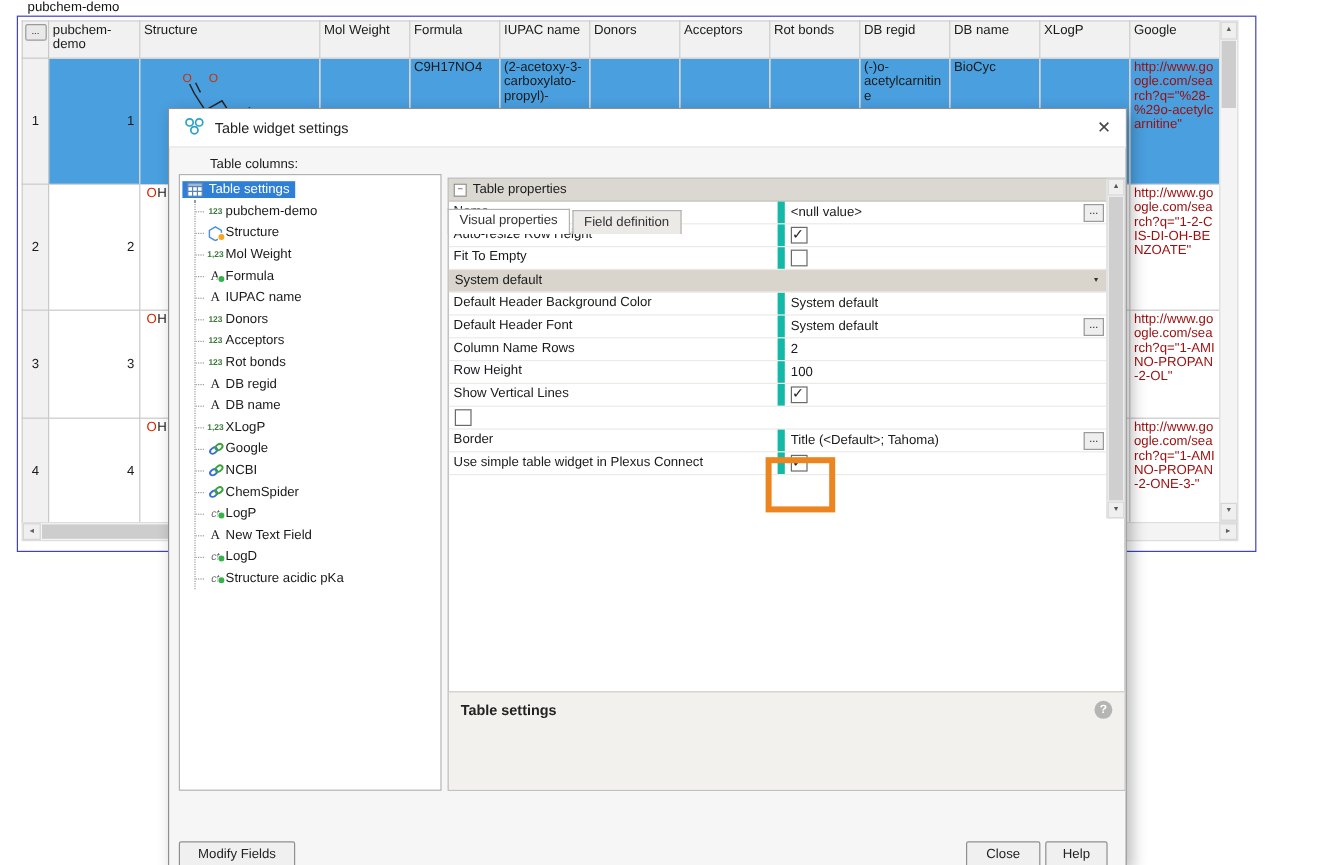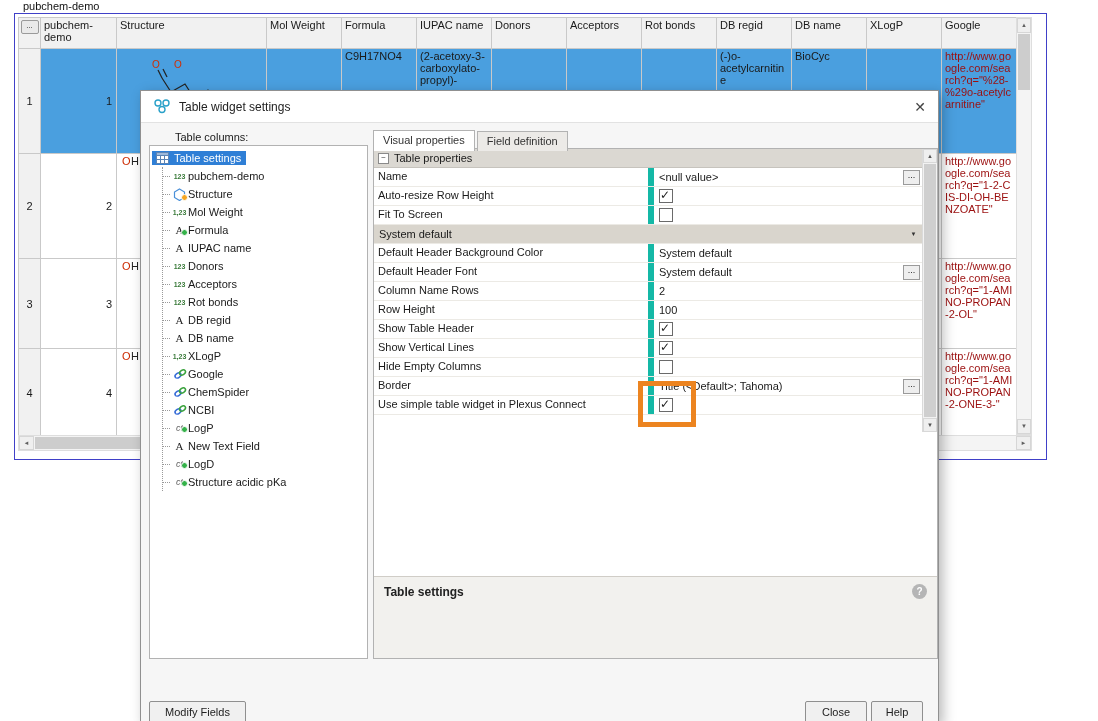--- a/index.html
+++ b/index.html
@@ -44,21 +44,21 @@
   .tree-children{margin-left:10px;border-left:1px dotted #9a9a9a;}
   .tree-children .tree-item::before{content:"";width:7px;border-top:1px dotted #9a9a9a;flex:none;margin-right:1px;}
   .ic-int{font-size:7px;color:#3a7a3a;font-weight:bold;}
   .ic-text{font-family:"Liberation Serif","DejaVu Serif",serif;font-size:11px;color:#222;}
   .ic-calc{font-size:9px;color:#666;font-style:italic;}
   .dot{position:absolute;right:0;bottom:0;width:5px;height:5px;border-radius:50%;background:#35b24a;border:1px solid #fff;}
   .dot.orange{background:#f5a623;}
 
   .tabs{position:absolute;left:232px;top:39px;display:flex;align-items:flex-end;z-index:5;}
   .tab{height:19px;line-height:19px;padding:0 9px;border:1px solid #b2b2b2;border-bottom:none;background:#eceae7;color:#333;margin-right:2px;font-size:11px;}
-  .tab.active{background:#fff;height:20px;position:relative;}
+  .tab.active{background:#fff;height:20px;position:relative;margin-top:44px;}
 
   .prop-panel{position:absolute;left:232px;top:57px;width:565px;height:511px;border:1px solid #b2b2b2;background:#fff;box-sizing:border-box;}
   .prop-rows{position:absolute;left:0;top:0;right:15px;}
   .group-row{height:18px;background:#dbd8d2;border-bottom:1px solid #c6c3bd;display:flex;align-items:center;gap:5px;padding-left:4px;}
   .collapse-box{width:9px;height:9px;border:1px solid #8a8a8a;background:#fff;font-size:8px;line-height:7px;text-align:center;color:#444;flex:none;}
   .prop-row{display:flex;height:18px;border-bottom:1px solid #eceae5;}
   .prop-name{width:280px;flex:none;border-right:6px solid #14b8a6;padding-left:4px;line-height:17px;white-space:nowrap;overflow:hidden;box-sizing:border-box;}
   .prop-val{flex:1;position:relative;display:flex;align-items:center;padding-left:5px;line-height:17px;white-space:nowrap;overflow:hidden;}
   .prop-val.combo{background:#d9d5cd;}
   .combo-arrow{position:absolute;right:1px;top:1px;bottom:1px;width:15px;display:flex;align-items:center;justify-content:center;font-size:6px;color:#333;}
@@ -336,32 +336,32 @@
           </div>
           <div class="tree-item">
             <span class="ticon">
               <svg width="14" height="12">
                 <g fill="none" stroke-width="1.6">
                   <ellipse cx="5" cy="7.5" rx="3.2" ry="2.2" stroke="#3a6fd8" transform="rotate(-35 5 7.5)"></ellipse>
                   <ellipse cx="9.5" cy="4.5" rx="3.2" ry="2.2" stroke="#3aa23d" transform="rotate(-35 9.5 4.5)"></ellipse>
                 </g>
               </svg>
             </span>
-            <span class="tlabel">ChemSpider</span>
+            <span class="tlabel">NCBI</span>
           </div>
           <div class="tree-item">
             <span class="ticon">
               <svg width="14" height="12">
                 <g fill="none" stroke-width="1.6">
                   <ellipse cx="5" cy="7.5" rx="3.2" ry="2.2" stroke="#3a6fd8" transform="rotate(-35 5 7.5)"></ellipse>
                   <ellipse cx="9.5" cy="4.5" rx="3.2" ry="2.2" stroke="#3aa23d" transform="rotate(-35 9.5 4.5)"></ellipse>
                 </g>
               </svg>
             </span>
-            <span class="tlabel">NCBI</span>
+            <span class="tlabel">ChemSpider</span>
           </div>
           <div class="tree-item">
             <span class="ticon">
               <span class="ic-calc">ct</span>
               <span class="dot"></span>
             </span>
             <span class="tlabel">LogP</span>
           </div>
           <div class="tree-item">
             <span class="ticon">
@@ -404,21 +404,21 @@
               <span class="ellipsis-btn">...</span>
             </div>
           </div>
           <div class="prop-row">
             <div class="prop-name">Auto-resize Row Height</div>
             <div class="prop-val">
               <span class="cb checked"></span>
             </div>
           </div>
           <div class="prop-row">
-            <div class="prop-name">Fit To Screen</div>
+            <div class="prop-name">Fit To Empty</div>
             <div class="prop-val">
               <span class="cb"></span>
             </div>
           </div>
           <div class="prop-row">
             <div class="prop-val combo">
               <span class="vtext">System default</span>
               <span class="combo-arrow">▼</span>
             </div>
           </div>
@@ -441,33 +441,26 @@
               <span class="vtext">2</span>
             </div>
           </div>
           <div class="prop-row">
             <div class="prop-name">Row Height</div>
             <div class="prop-val">
               <span class="vtext">100</span>
             </div>
           </div>
           <div class="prop-row">
-            <div class="prop-name">Show Table Header</div>
+            <div class="prop-name">Show Vertical Lines</div>
             <div class="prop-val">
               <span class="cb checked"></span>
             </div>
           </div>
           <div class="prop-row">
-            <div class="prop-name">Show Vertical Lines</div>
-            <div class="prop-val">
-              <span class="cb checked"></span>
-            </div>
-          </div>
-          <div class="prop-row">
-            <div class="prop-name">Hide Empty Columns</div>
             <div class="prop-val">
               <span class="cb"></span>
             </div>
           </div>
           <div class="prop-row">
             <div class="prop-name">Border</div>
             <div class="prop-val">
               <span class="vtext">Title (&lt;Default&gt;; Tahoma)</span>
               <span class="ellipsis-btn">...</span>
             </div>

